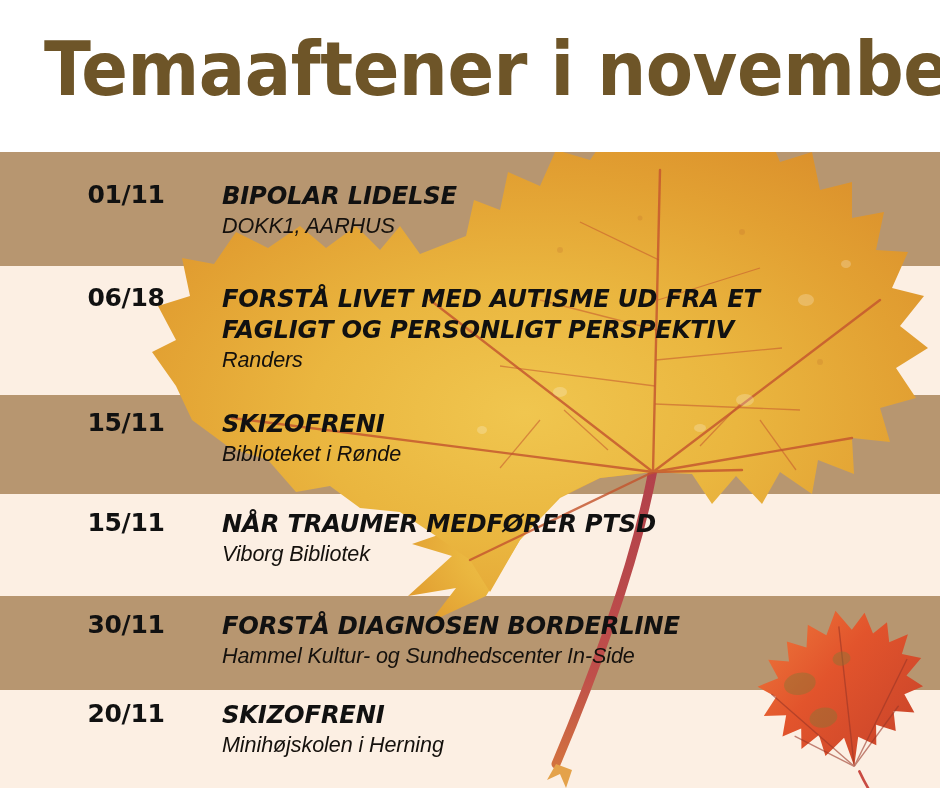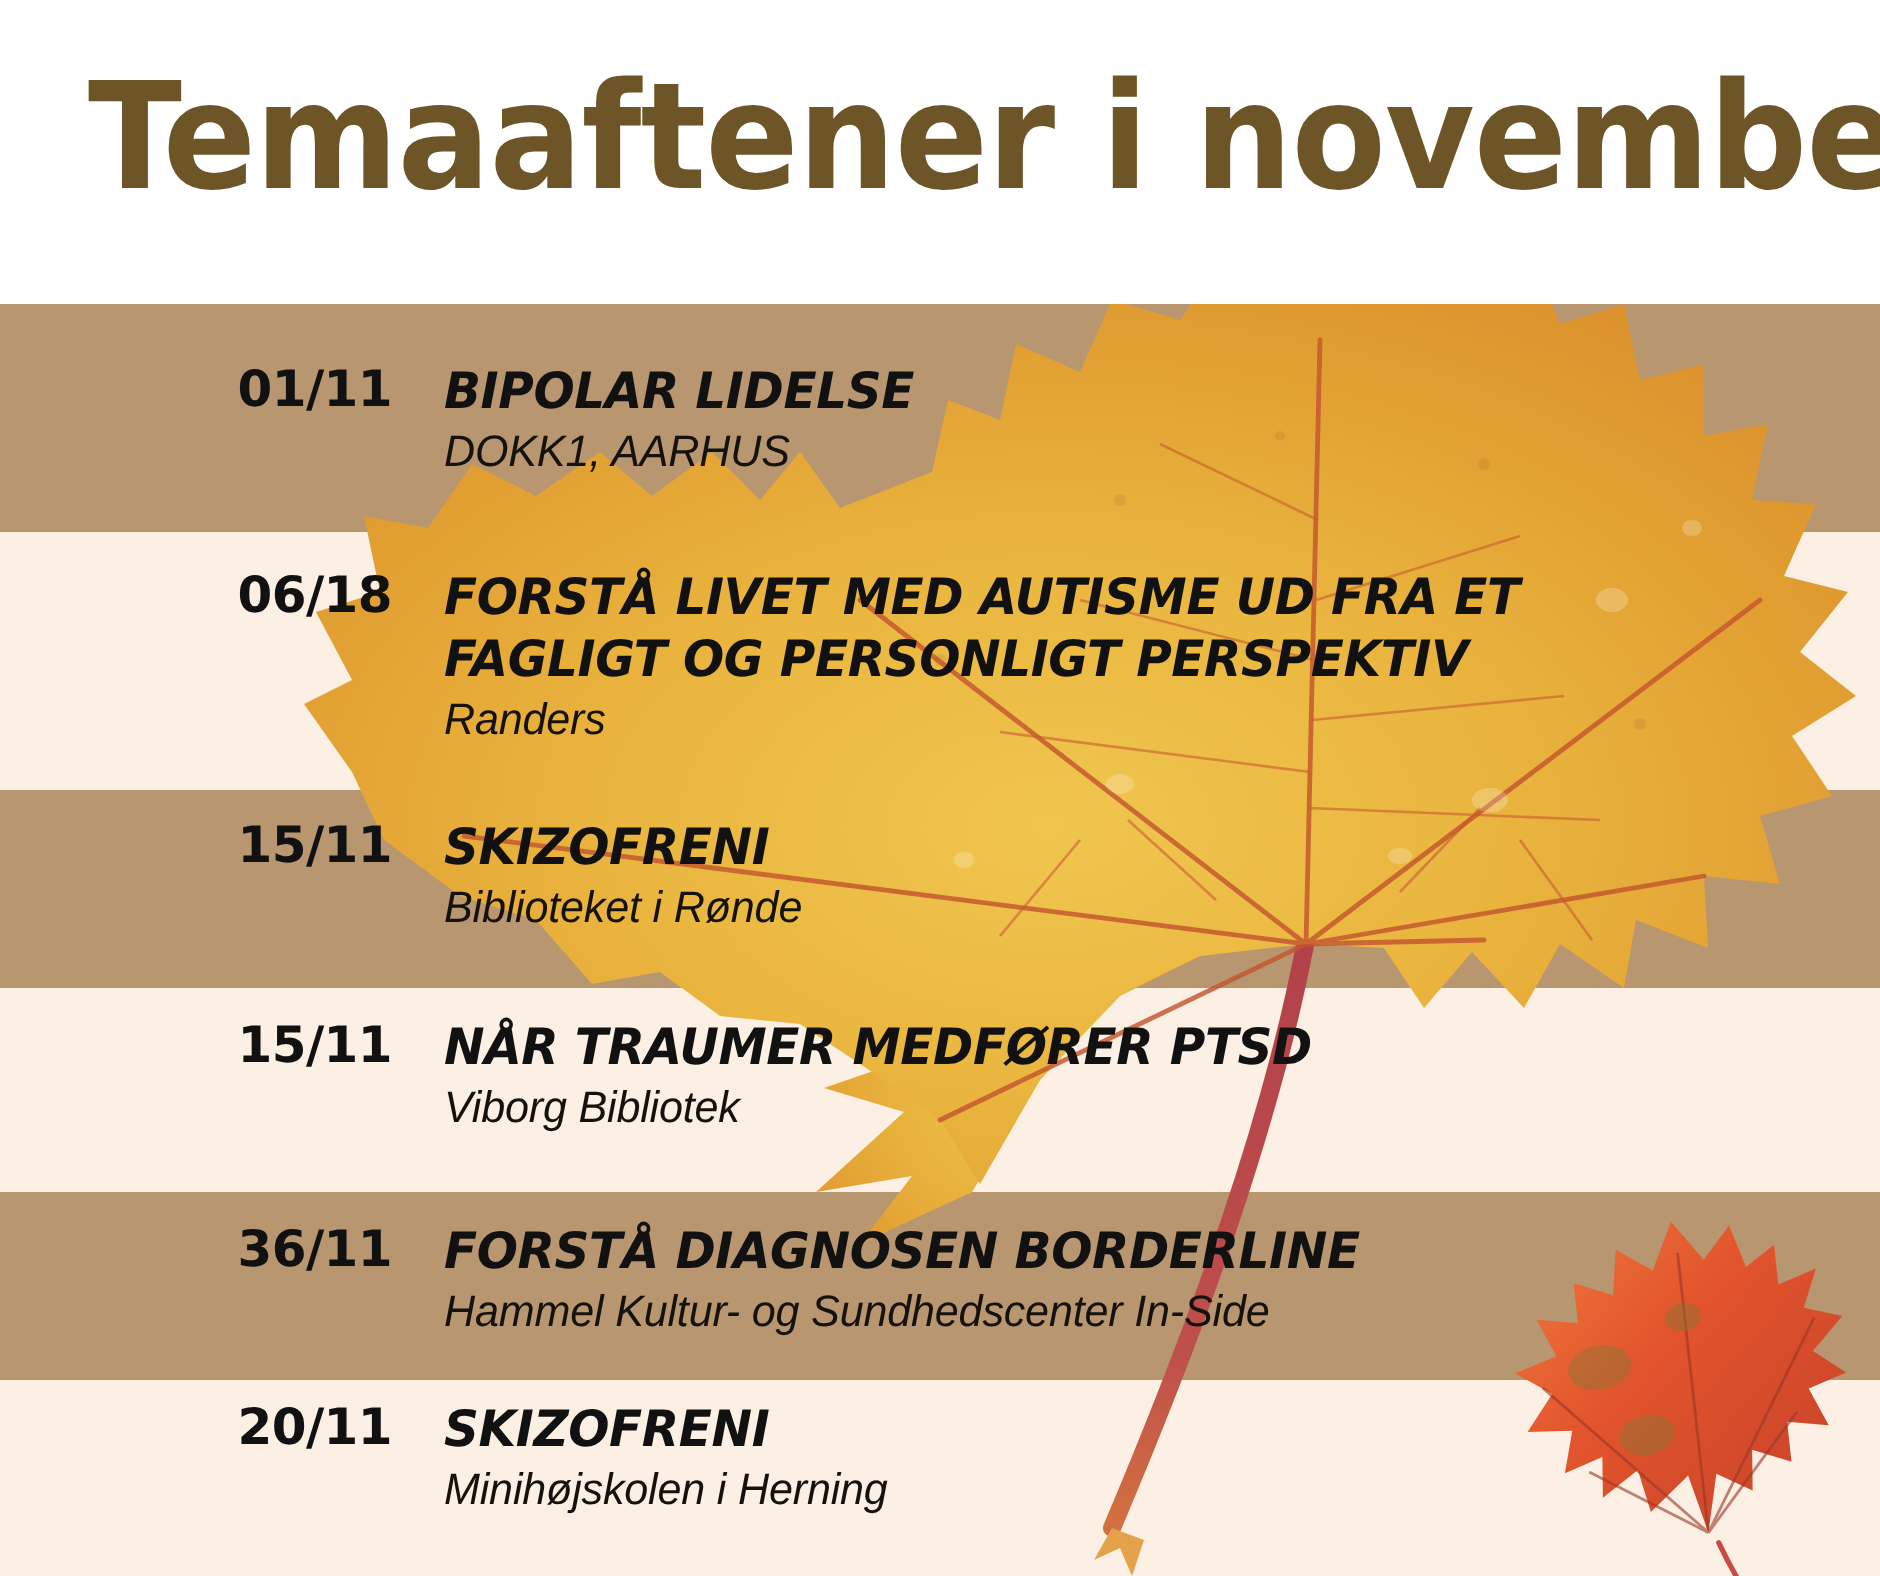--- a/index.html
+++ b/index.html
@@ -65,21 +65,21 @@
     position: absolute;
     left: 0;
     width: 940px;
     z-index: 4;
     color: #111111;
   }
   .row .date {
     position: absolute;
     left: 56px;
     width: 140px;
-    text-align: right;
+    text-align: center;
     font-family: "DejaVu Sans", sans-serif;
     font-weight: 700;
     font-size: 25px;
     line-height: 30px;
     letter-spacing: -0.3px;
     color: #111111;
     white-space: nowrap;
   }
   .row .info {
     position: absolute;
@@ -269,21 +269,21 @@
         </div>
       </div>
       <div class="row" style="top: 508px;">
         <div class="date">15/11</div>
         <div class="info">
           <div class="ev-title"><span>NÅR TRAUMER MEDFØRER PTSD</span></div>
           <div class="ev-venue">Viborg Bibliotek</div>
         </div>
       </div>
       <div class="row" style="top: 610px;">
-        <div class="date">36/11</div>
+        <div class="date">30/11</div>
         <div class="info">
           <div class="ev-title"><span>FORSTÅ DIAGNOSEN BORDERLINE</span></div>
           <div class="ev-venue">Hammel Kultur- og Sundhedscenter In-Side</div>
         </div>
       </div>
       <div class="row" style="top: 699px;">
         <div class="date">20/11</div>
         <div class="info">
           <div class="ev-title"><span>SKIZOFRENI</span></div>
           <div class="ev-venue">Minihøjskolen i Herning</div>

